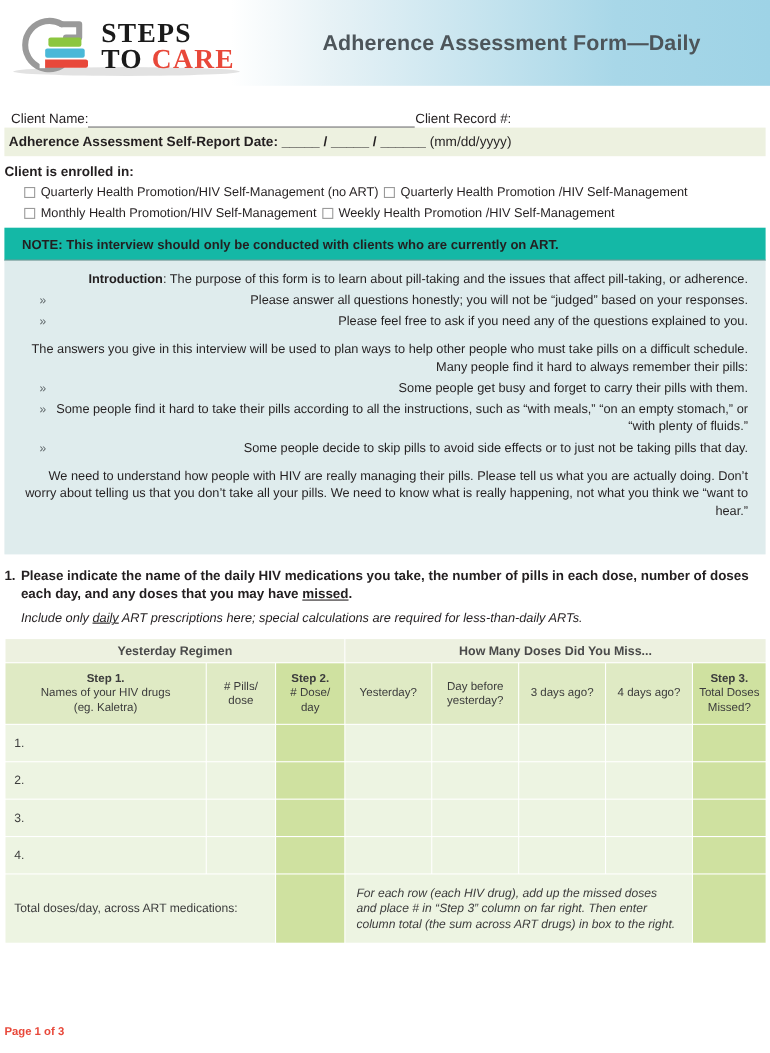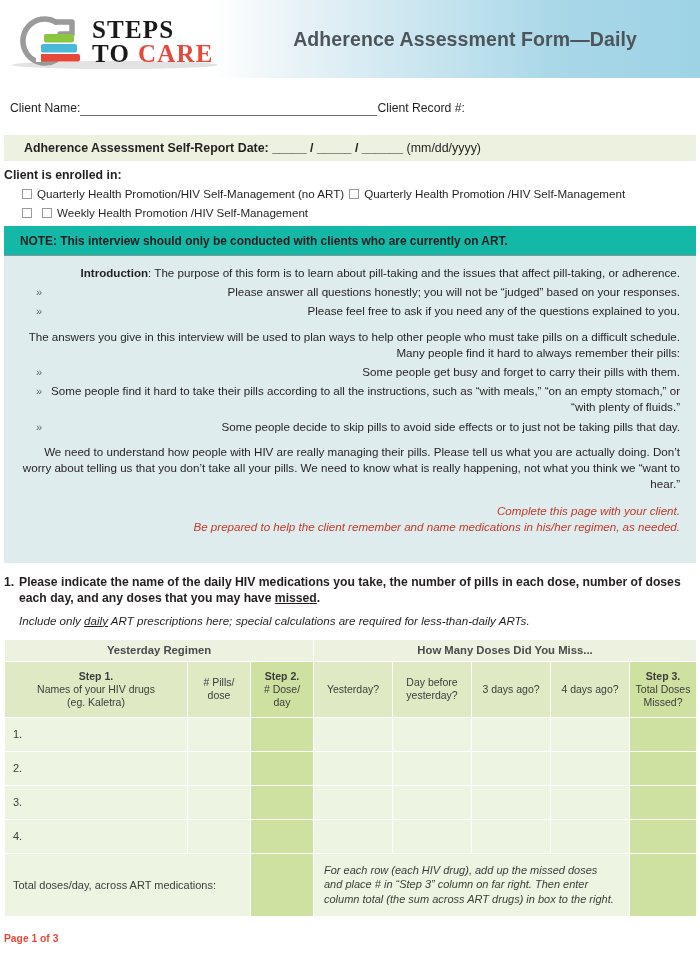--- a/index.html
+++ b/index.html
@@ -58,23 +58,23 @@
   .client-line .rule {
     border-bottom: 1px solid #6f6f6f;
     height: 14px;
     flex: 0 0 auto;
   }
   .rule-name { width: 297px; }
   .rule-record { flex: 1 1 auto; }
 
   
   .date-bar {
-    margin: 19px 4px 0 4px;
+    margin: 0 4px 0 4px;
     background: #edf1e0;
-    padding: 6px 0 6px 20px;
+    padding: 6px 0 6px 4px;
     font-size: 12.4px;
     font-weight: bold;
     color: #231f20;
   }
   .date-bar .fmt { font-weight: normal; }
   .blank-s { letter-spacing: 0; }
 
   
   .enrolled-title {
     margin: 7px 0 0 4px;
@@ -280,20 +280,21 @@
 <div class="enrolled-title">Client is enrolled in:</div>
 <div class="cb-rows">
   <div class="cb-row">
     <span class="cb"></span>
     <span>Quarterly Health Promotion/HIV Self-Management (no ART)</span>
     <span class="cb second"></span>
     <span>Quarterly Health Promotion /HIV Self-Management</span>
   </div>
   <div class="cb-row">
     <span class="cb"></span>
+    <span>Monthly Health Promotion/HIV Self-Management</span>
     <span class="cb second"></span>
     <span>Weekly Health Promotion /HIV Self-Management</span>
   </div>
 </div>
 
 <div class="note-box">NOTE: This interview should only be conducted with clients who are currently on ART.</div>
 
 <div class="intro-box">
   <p><span class="bold">Introduction</span><span>: The purpose of this form is to learn about pill-taking and the issues that affect pill-taking, or adherence.</span></p>
 
@@ -316,24 +317,20 @@
     <span class="gl">»</span>
     <span class="txt">Some people find it hard to take their pills according to all the instructions, such as “with meals,” “on an empty stomach,” or “with plenty of fluids.”</span>
   </div>
   <div class="bullet">
     <span class="gl">»</span>
     <span class="txt">Some people decide to skip pills to avoid side effects or to just not be taking pills that day.</span>
   </div>
 
   <p class="spaced">We need to understand how people with HIV are really managing their pills. Please tell us what you are actually doing. Don’t worry about telling us that you don’t take all your pills. We need to know what is really happening, not what you think we “want to hear.”</p>
 
-  <div class="red-italic">
-    <div>Complete this page with your client.</div>
-    <div>Be prepared to help the client remember and name medications in his/her regimen, as needed.</div>
-  </div>
 </div>
 
 <div class="q1">
   <span class="num">1.</span>
   <span class="txt"><span>Please indicate the name of the daily HIV medications you take, the number of pills in each dose, number of doses each day, and any doses that you may have </span><u>missed</u><span>.</span></span>
 </div>
 <div class="q1-sub"><span>Include only </span><u>daily</u><span> ART prescriptions here; special calculations are required for less-than-daily ARTs.</span></div>
 
 <table class="reg">
   <colgroup>

